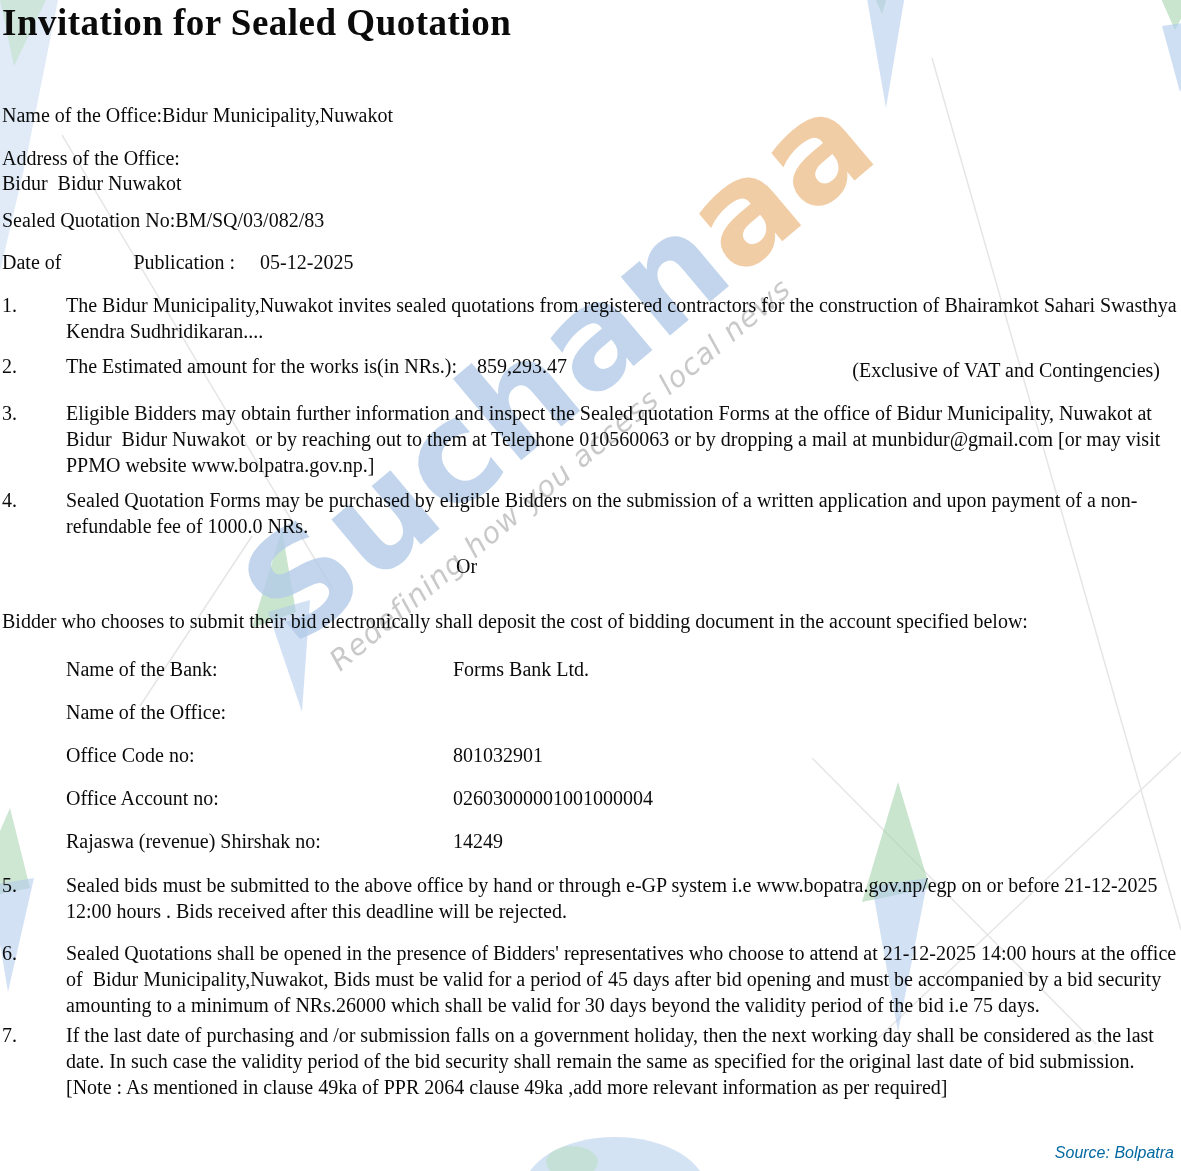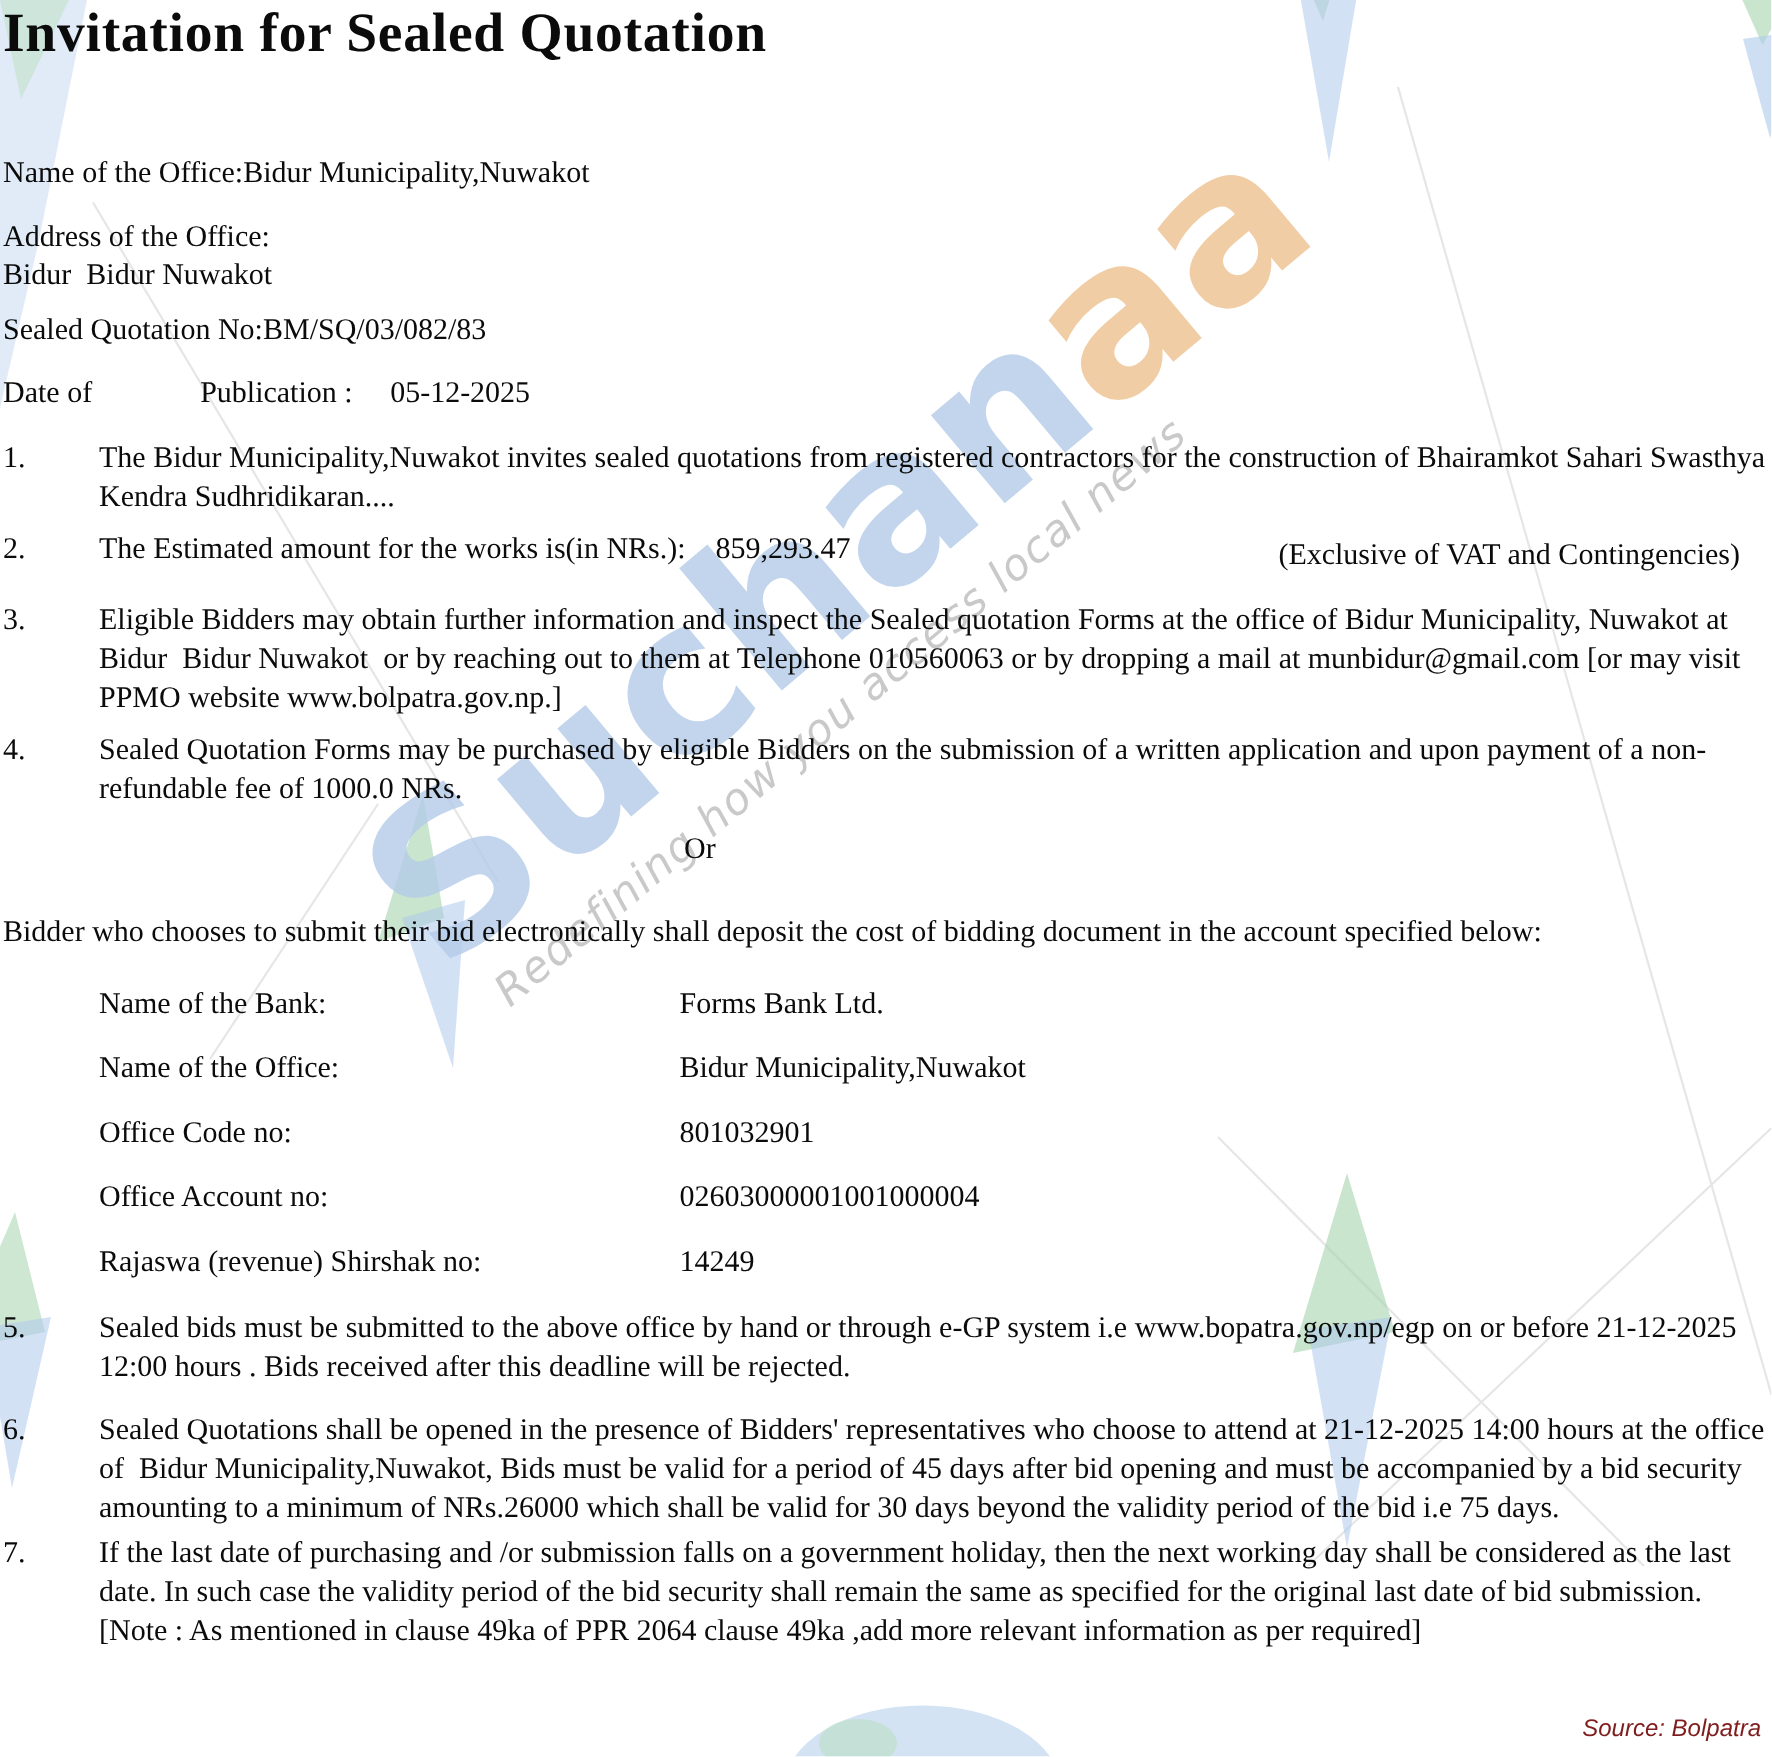--- a/index.html
+++ b/index.html
@@ -61,21 +61,21 @@
   .bank-label { width: 345px; flex: 0 0 345px; }
   #items-b { margin-top: 5px; }
   .source {
     position: absolute;
     right: 7px;
     top: 1144px;
     z-index: 1;
     font-family: "Liberation Sans", sans-serif;
     font-style: italic;
     font-size: 16px;
-    color: #7f1d1d;
+    color: #0369a1;
   }
   .wm-brand {
     font-family: "DejaVu Sans", sans-serif;
     font-weight: bold;
     font-size: 140px;
     opacity: 0.8;
   }
   .wm-tagline {
     font-family: "DejaVu Sans", sans-serif;
     font-style: italic;
@@ -180,21 +180,20 @@
 
     <div class="elec-line">Bidder who chooses to submit their bid electronically shall deposit the cost of bidding document in the account specified below:</div>
 
     <div id="bank-rows">
         <div class="bank-row">
           <div class="bank-label">Name of the Bank:</div>
           <div class="bank-value">Forms Bank Ltd.</div>
         </div>
         <div class="bank-row">
           <div class="bank-label">Name of the Office:</div>
-          <div class="bank-value">Bidur Municipality,Nuwakot</div>
         </div>
         <div class="bank-row">
           <div class="bank-label">Office Code no:</div>
           <div class="bank-value">801032901</div>
         </div>
         <div class="bank-row">
           <div class="bank-label">Office Account no:</div>
           <div class="bank-value">02603000001001000004</div>
         </div>
         <div class="bank-row">

